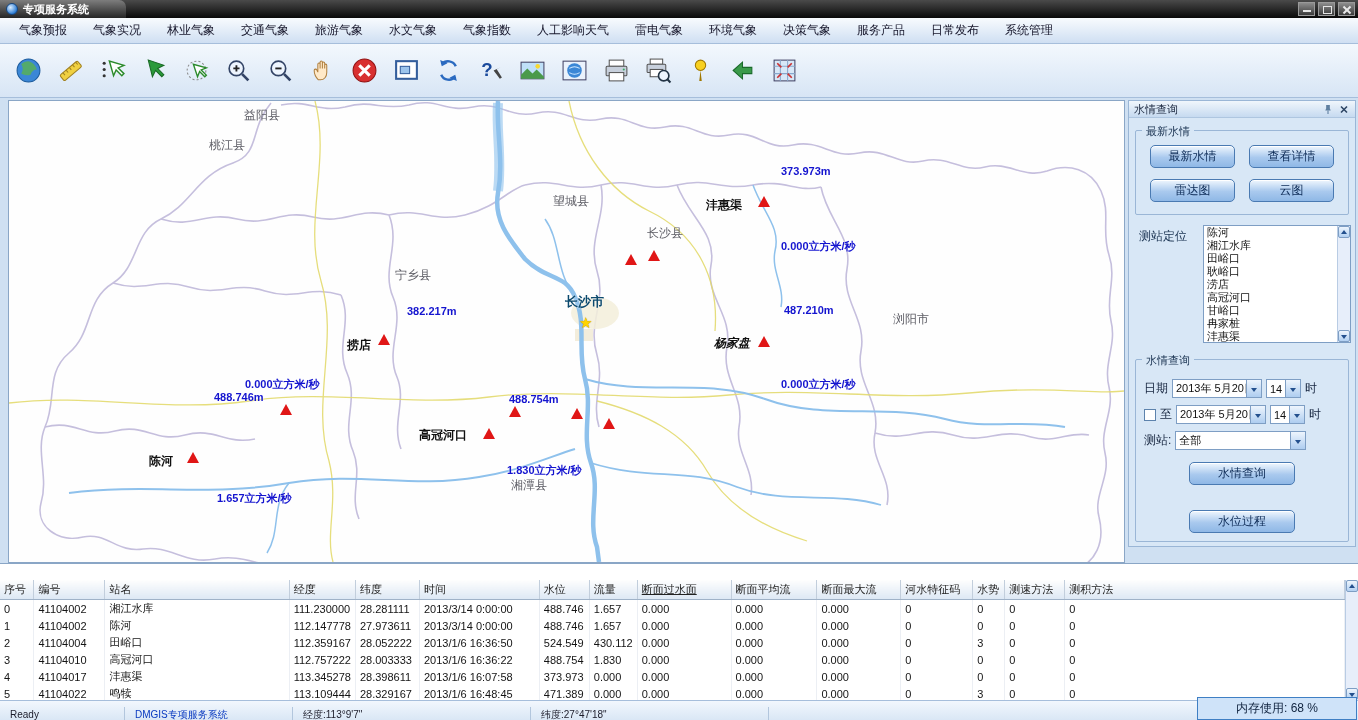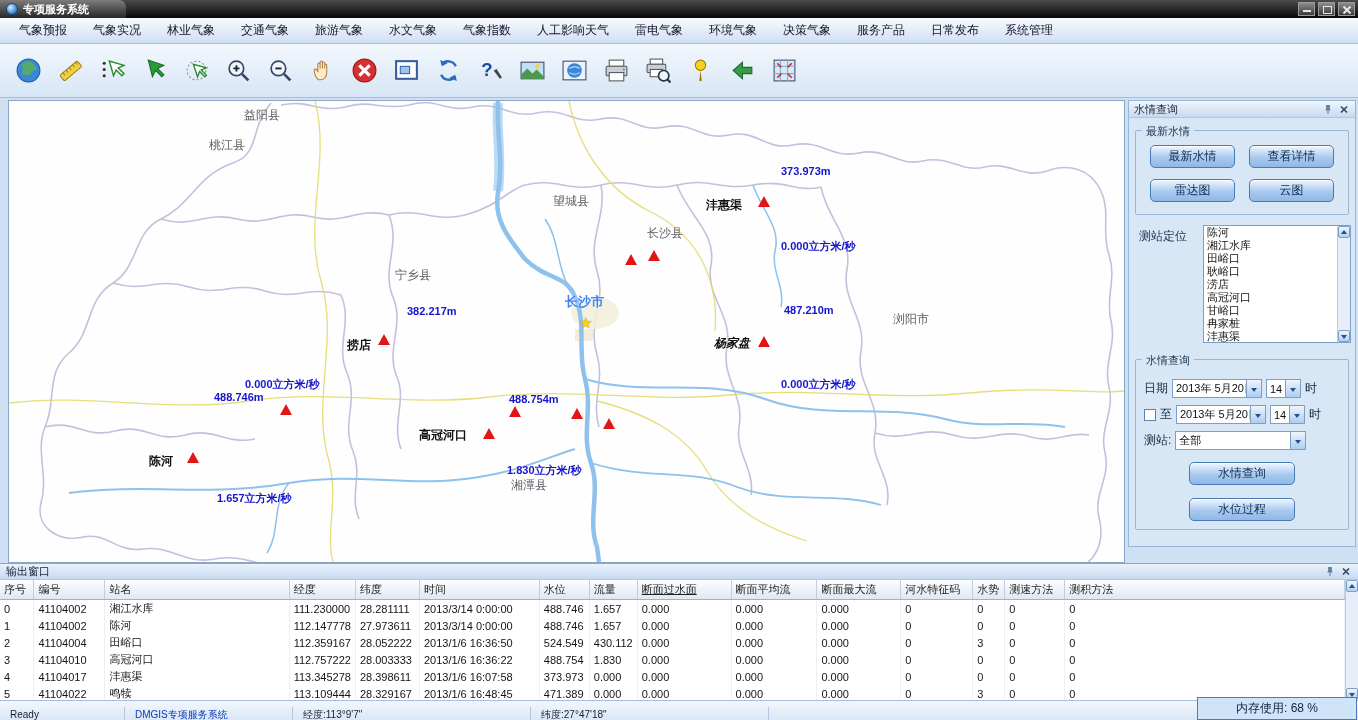--- a/index.html
+++ b/index.html
@@ -26,21 +26,21 @@
 
   
   .toolbar{position:absolute;left:0;top:44px;width:100%;height:54px;background:linear-gradient(#f3f8fd,#d7e5f5);border-bottom:1px solid #a6bedb;display:flex;align-items:center;gap:9px;padding-left:12px;}
   .tool-btn{width:33px;height:34px;display:flex;align-items:center;justify-content:center;border:1px solid transparent;border-radius:3px;}
   .tool-btn svg{width:27px;height:27px;display:block;}
 
   
   .map-area{position:absolute;left:8px;top:100px;width:1117px;height:463px;background:#fefefe;border:1px solid #8aa6c6;overflow:hidden;}
   .map-svg{position:absolute;left:0;top:0;}
   .region-label{position:absolute;font-size:12px;color:#5e5e66;white-space:nowrap;}
-  .city-label{position:absolute;font-size:13px;font-weight:bold;color:#3b82f6;white-space:nowrap;text-shadow:0 0 2px #fff;}
+  .city-label{position:absolute;font-size:13px;font-weight:bold;color:#0c4a6e;white-space:nowrap;text-shadow:0 0 2px #fff;}
   .station-label{position:absolute;font-size:12px;font-weight:bold;color:#101010;white-space:nowrap;text-shadow:0 0 2px #fff;}
   .value-label{position:absolute;font-size:11px;font-weight:bold;color:#1414cf;white-space:nowrap;text-shadow:0 0 2px #fff;}
   .marker{position:absolute;width:0;height:0;border-left:6px solid transparent;border-right:6px solid transparent;border-bottom:11px solid #e01616;}
   .city-star{position:absolute;font-size:15px;color:#ffd400;text-shadow:0 0 1px #8a6000;}
   .city-star::before{content:"★";}
 
   
   .right-panel{position:absolute;left:1128px;top:100px;width:228px;height:447px;background:#d8e7f6;border:1px solid #9ab6d6;}
   .panel-header{height:17px;background:linear-gradient(#f0f6fc,#c6daf0);border-bottom:1px solid #aec6e0;display:flex;align-items:center;font-size:11px;color:#15223a;padding:0 5px;}
   .panel-header .ph-title{flex:1;}
@@ -66,21 +66,21 @@
   .lbl{white-space:nowrap;}
   .combo{display:flex;align-items:center;background:#fff;border:1px solid #7e9ec4;height:19px;font-size:11px;}
   .combo .txt{flex:1;padding:0 3px;white-space:nowrap;overflow:hidden;color:#111;}
   .combo .arrow{width:15px;align-self:stretch;background:linear-gradient(#eef5fd,#aecdf0);border-left:1px solid #7e9ec4;position:relative;}
   .combo .arrow::before{content:"";position:absolute;left:4px;top:8px;width:0;height:0;border-left:3.5px solid transparent;border-right:3.5px solid transparent;border-top:4px solid #23508e;}
   .w-date{width:90px;}
   .w-hour{width:35px;}
   .w-station{width:131px;}
   .checkbox{width:12px;height:12px;background:#fff;border:1px solid #5d83ad;flex:0 0 auto;}
   .query-btn{display:block;width:106px;margin:12px auto 0;}
-  .query-btn:last-child{margin-top:13px;}
+  .query-btn:last-child{margin-top:25px;}
 
   
   .output{position:absolute;left:0;top:563px;width:1358px;height:137px;background:#fff;border-top:1px solid #8aa6c6;}
   .output-header{height:16px;background:linear-gradient(#eaf2fb,#c6daf0);border-bottom:1px solid #aec6e0;display:flex;align-items:center;font-size:11px;color:#15223a;padding:0 6px;}
   .output-header .ph-title{flex:1;}
   .table-wrap{position:absolute;left:0;top:16px;right:13px;bottom:0;overflow:hidden;}
   .table-wrap table{border-collapse:collapse;table-layout:fixed;}
   .table-wrap th{background:linear-gradient(#fefefe,#dde8f4);border-right:1px solid #c2cedc;border-bottom:1px solid #9fb2c8;font-size:11px;font-weight:normal;color:#222;text-align:left;padding:2px 4px;height:18px;white-space:nowrap;overflow:hidden;}
   .table-wrap td{font-size:11px;color:#141414;padding:1px 4px;height:17px;border-right:1px solid #eceff4;white-space:nowrap;overflow:hidden;}
   .vscroll{position:absolute;right:0;top:16px;bottom:0;width:13px;background:#e7eefa;border-left:1px solid #b9cce4;}
@@ -422,36 +422,20 @@
         <span class="txt">全部</span>
         <span class="arrow"></span>
       </div>
     </div>
     <button class="panel-btn query-btn">水情查询</button>
     <button class="panel-btn query-btn">水位过程</button>
   </div>
 </div>
 
 <div class="output">
-  <div class="output-header">
-    <span class="ph-title">输出窗口</span>
-    <span class="ph-icons">
-      <span class="ph-icon">
-          <svg viewBox="0 0 10 12">
-            <path d="M3 1h4v4l1 2H2l1-2z" fill="#5f7fa0"></path>
-            <line x1="5" y1="7" x2="5" y2="11" stroke="#5f7fa0" stroke-width="1.2"></line>
-          </svg>
-        </span>
-      <span class="ph-icon">
-          <svg viewBox="0 0 10 10">
-            <path d="M2 2l6 6M8 2L2 8" stroke="#2e4664" stroke-width="1.6"></path>
-          </svg>
-        </span>
-    </span>
-  </div>
   <div class="table-wrap">
     <table>
       <thead>
           <tr>
             <th style="width: 34px;">序号</th>
             <th style="width: 71px;">编号</th>
             <th style="width: 185px; margin-left: 14px;">站名</th>
             <th style="width: 66px;">经度</th>
             <th style="width: 64px;">纬度</th>
             <th style="width: 120px;">时间</th>

